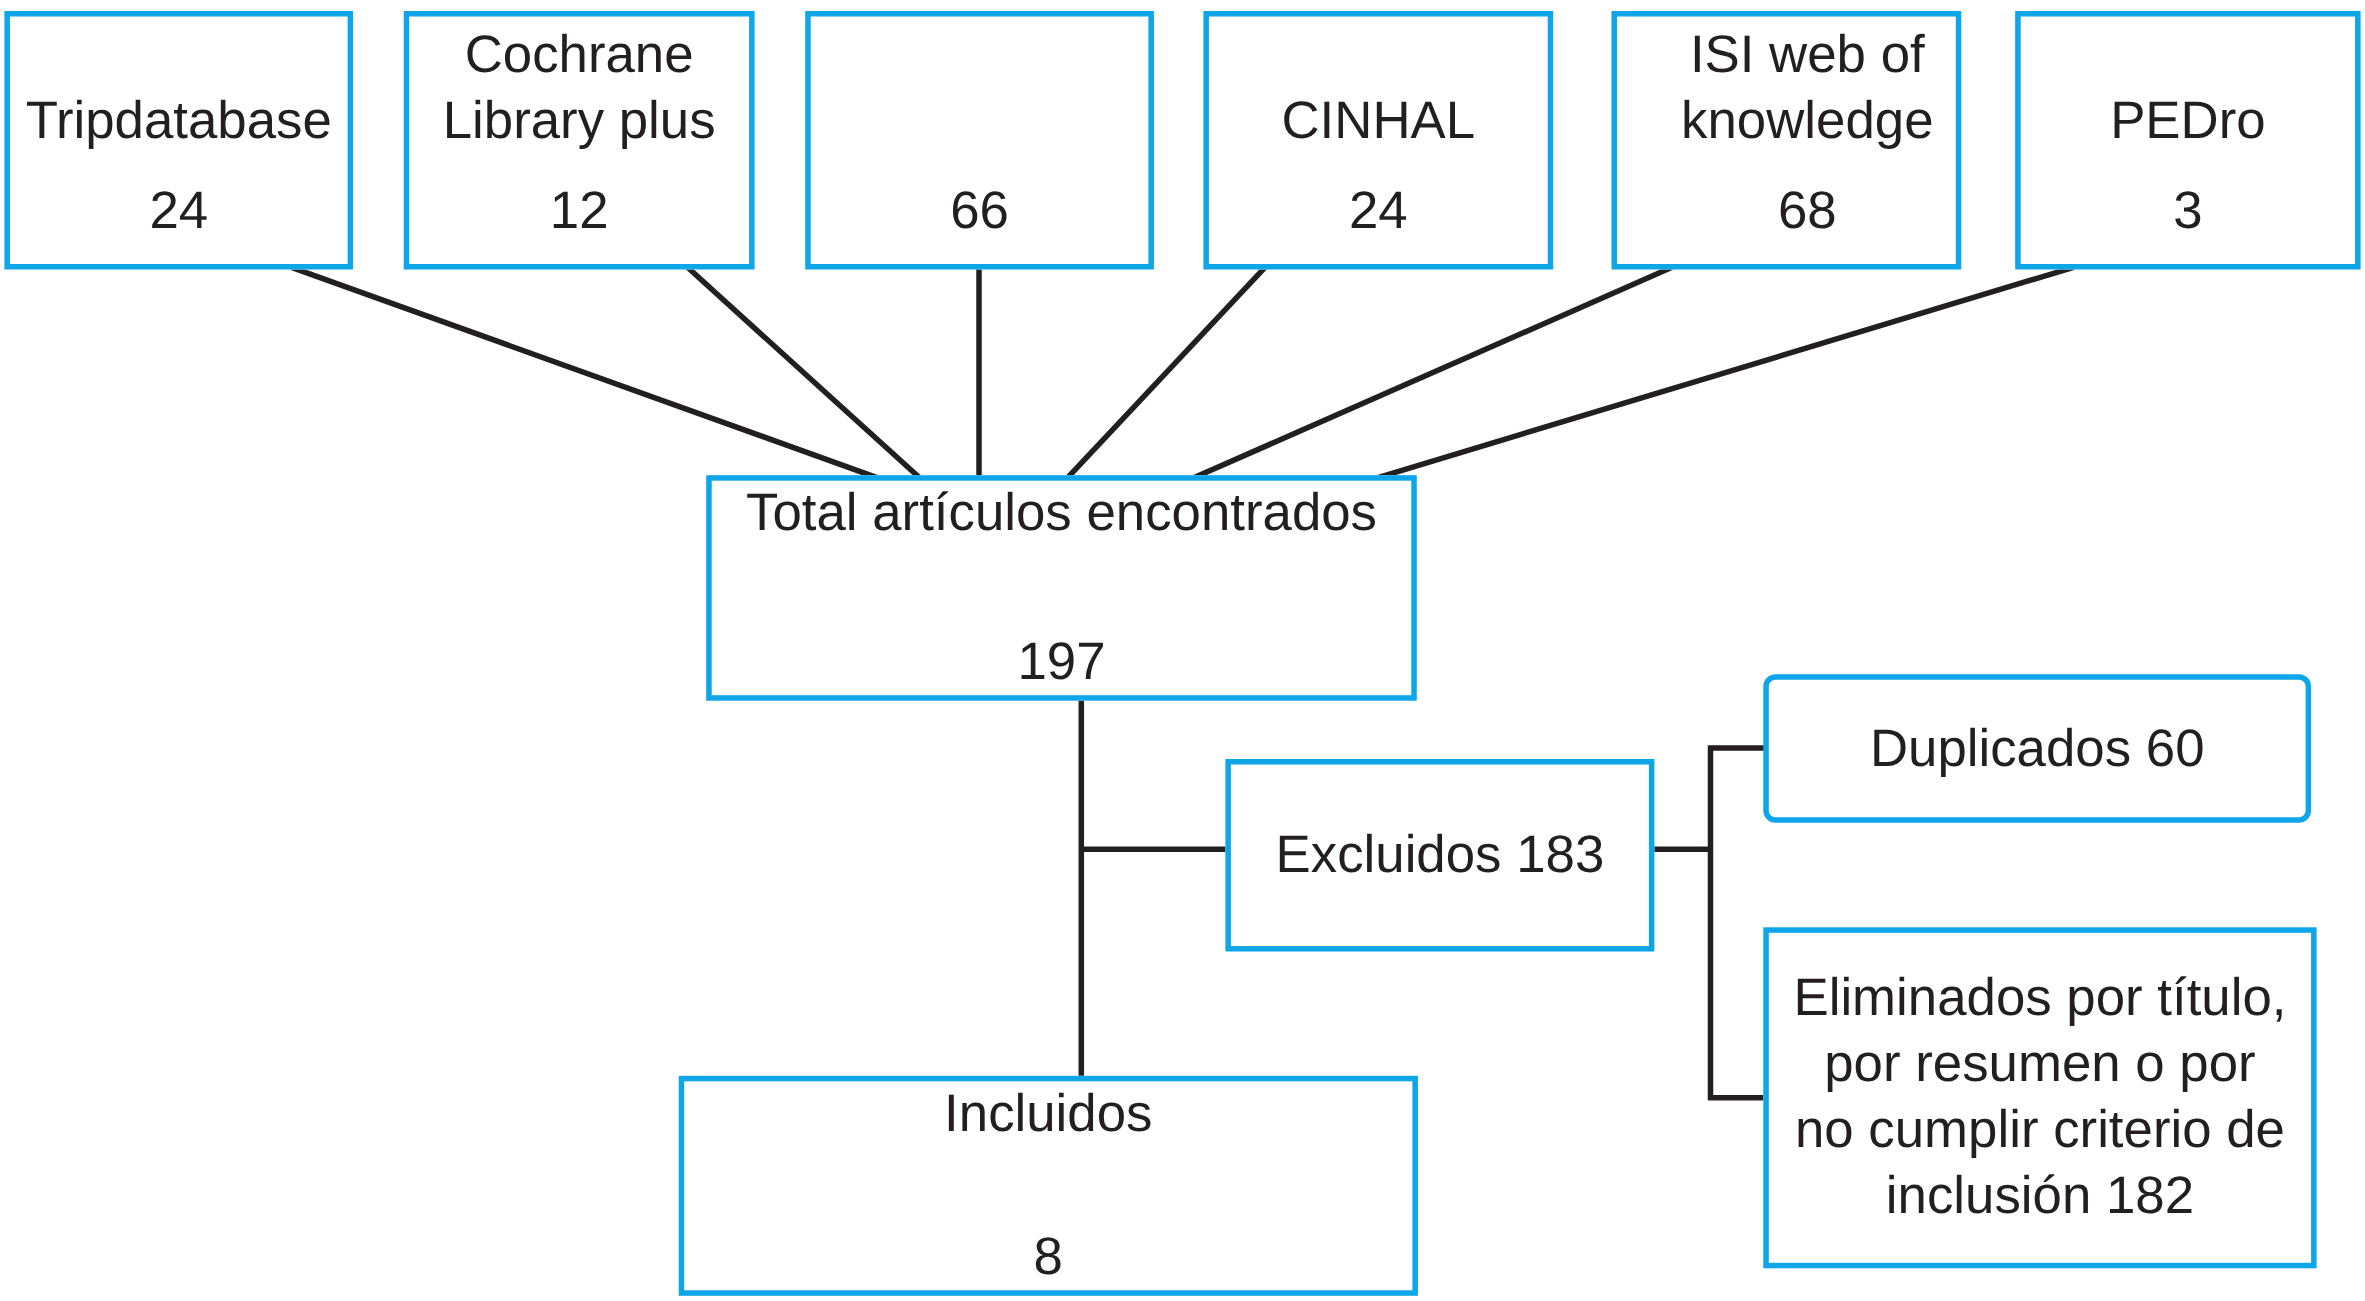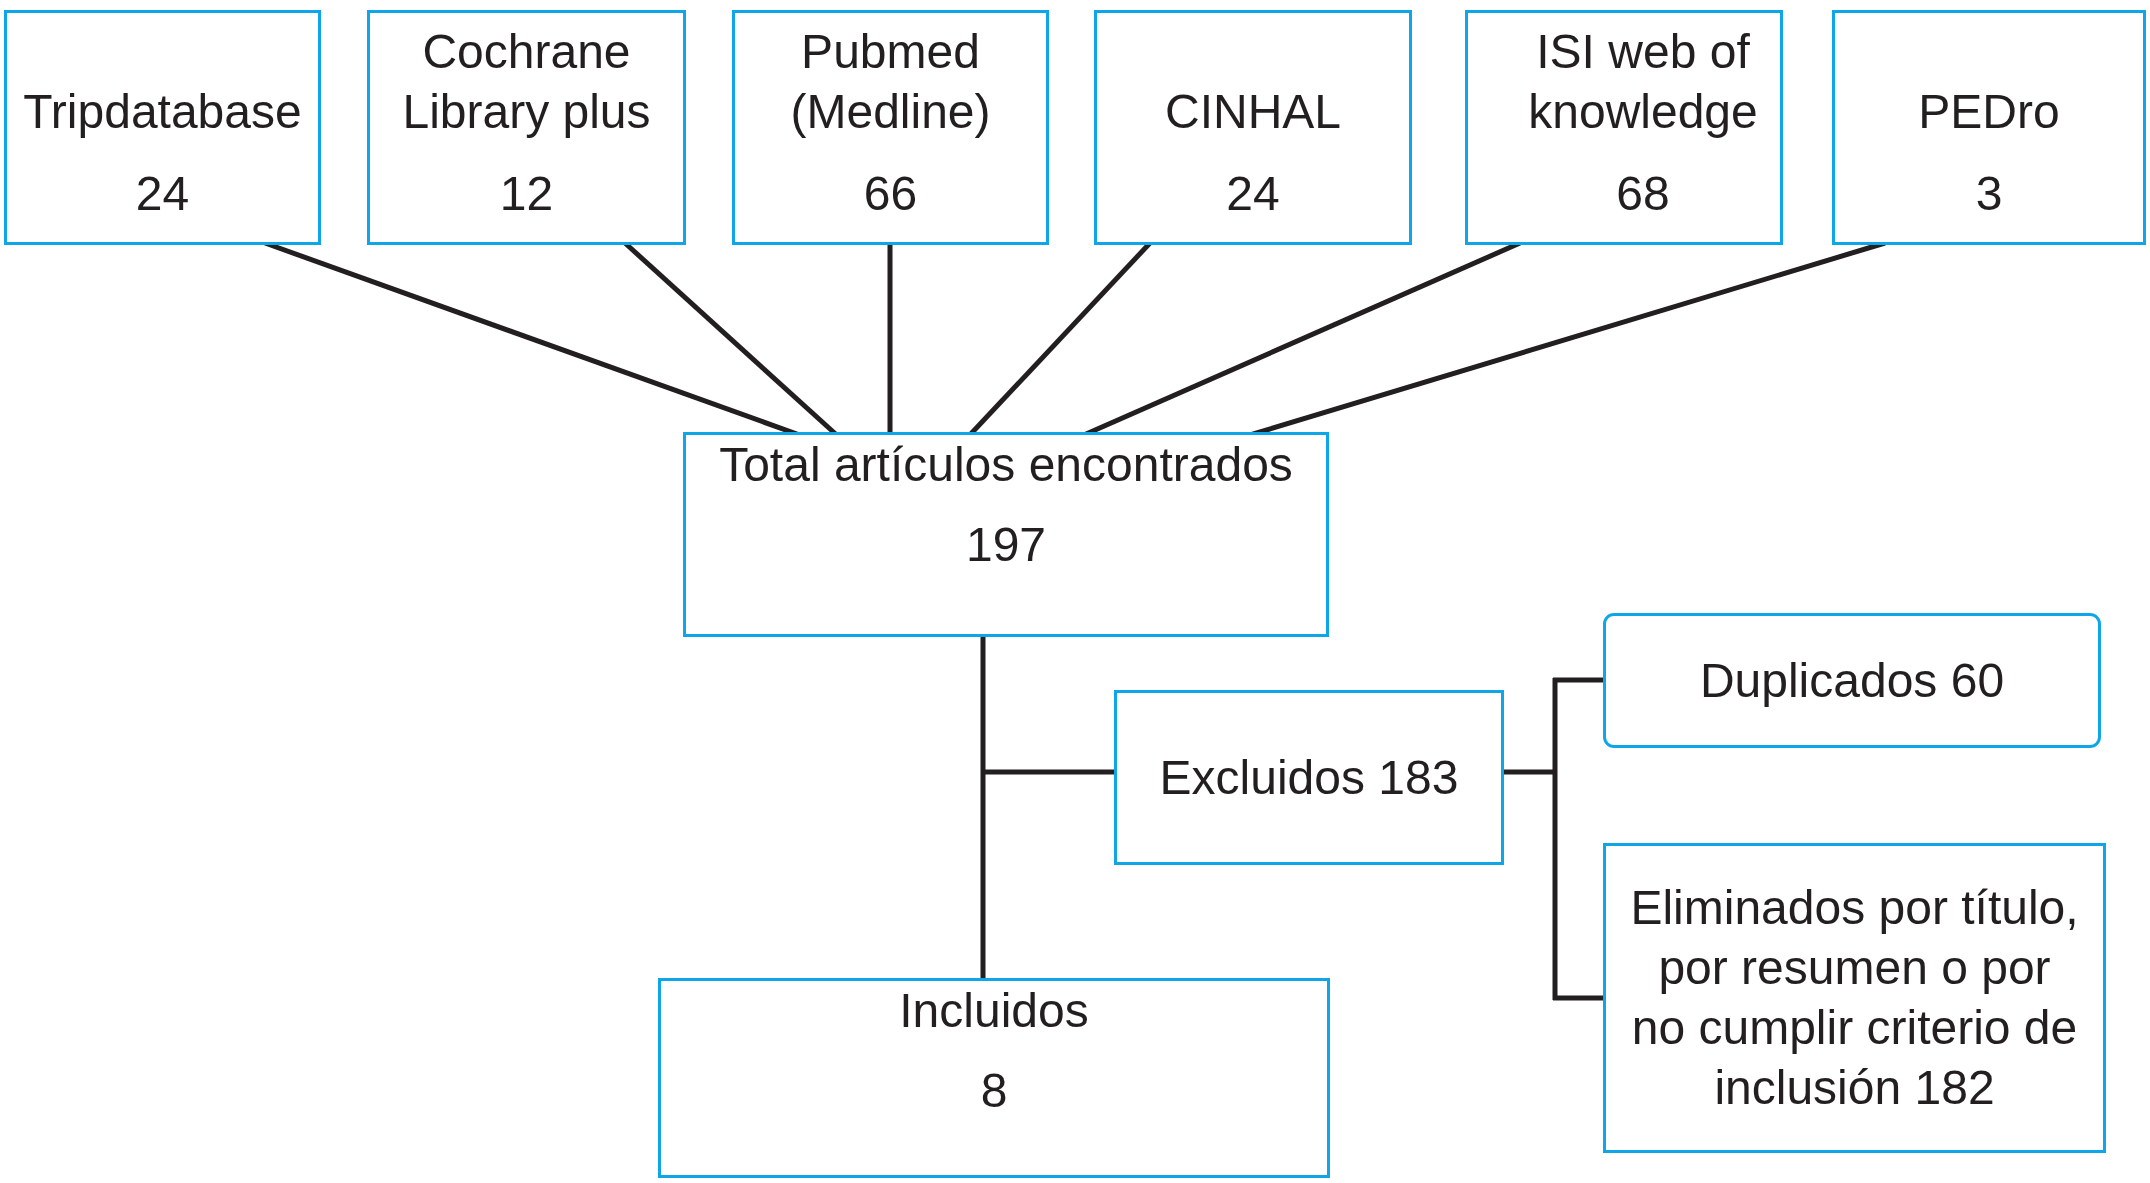--- a/index.html
+++ b/index.html
@@ -23,41 +23,40 @@
     width: 2150px;
     height: 1183px;
   }
   #connectors line {
     stroke: #231f20;
     stroke-width: 5;
   }
   .box {
     position: absolute;
     box-sizing: border-box;
-    border: 3px solid #0ea5e9;
+    border: 5px solid #0ea5e9;
     background: #ffffff;
     display: flex;
     flex-direction: column;
     align-items: center;
     text-align: center;
     font-size: 48px;
     line-height: 60px;
   }
   .box .line-block {
     white-space: pre-line;
   }
   .source {
     justify-content: flex-end;
     padding-bottom: 18px;
     gap: 22px;
   }
   .stacked {
-    justify-content: flex-start;
+    justify-content: space-between;
     gap: 20px;
-    margin-left: 41px;
   }
   .single {
     justify-content: center;
   }
 </style>
 </head>
 <body>
 
 <div id="diagram">
 
@@ -81,22 +80,20 @@
     <div>24</div>
   </div>
 
   <div class="box source" style="left:367px; top:10px; width:319px; height:235px;">
     <div class="line-block">Cochrane
 Library plus</div>
     <div>12</div>
   </div>
 
   <div class="box source" style="left:732px; top:10px; width:317px; height:235px;">
-    <div class="line-block">Pubmed
-(Medline)</div>
     <div>66</div>
   </div>
 
   <div class="box source" style="left:1094px; top:10px; width:318px; height:235px;">
     <div class="line-block">CINHAL</div>
     <div>24</div>
   </div>
 
   <div class="box source" style="left:1465px; top:10px; width:318px; height:235px;padding-left:38px;">
     <div class="line-block">ISI web of

